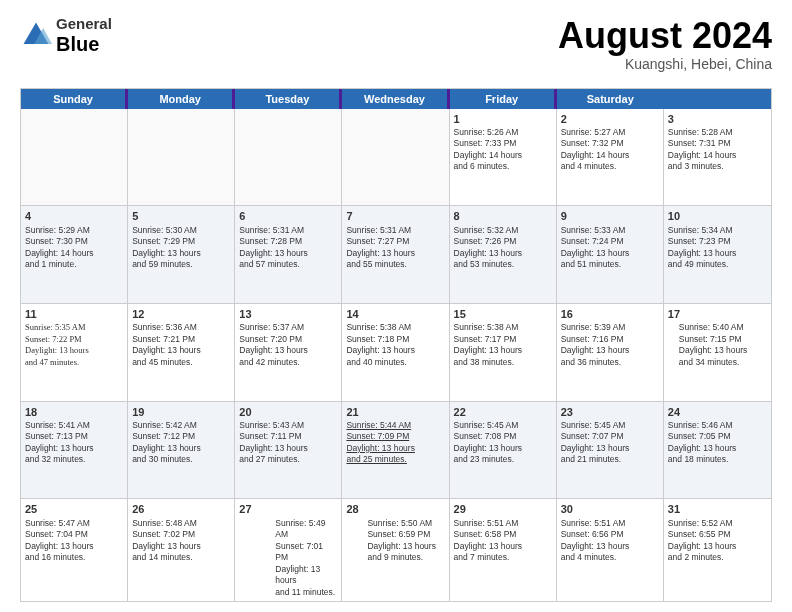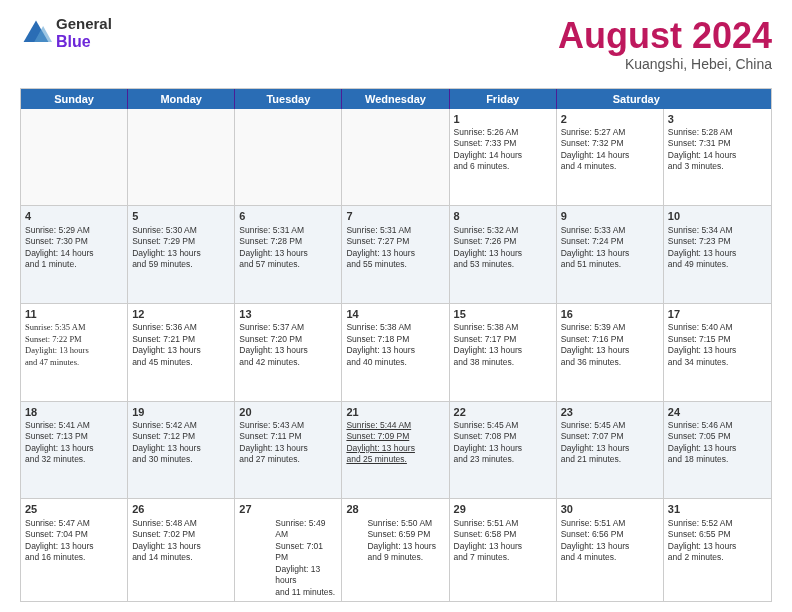--- a/index.html
+++ b/index.html
@@ -32,35 +32,35 @@
       display: flex;
       flex-direction: column;
       line-height: 1.1;
     }
     .logo-general {
       font-size: 15px;
       font-weight: bold;
       color: #333;
     }
     .logo-blue {
-      font-size: 16px;
-      font-weight: bold;
-      color: #6d28d9;
+      font-size: 20px;
+      font-weight: bold;
+      color: #000000;
     }
     .logo-icon {
       width: 32px;
       height: 32px;
     }
     .title-block {
       text-align: right;
     }
     .month-title {
       font-size: 36px;
       font-weight: bold;
-      color: #be185d;
+      color: #000000;
       line-height: 1.1;
     }
     .location {
       font-size: 14px;
       color: #555;
     }
     .calendar {
       flex: 1;
       display: flex;
       flex-direction: column;
@@ -70,23 +70,23 @@
       display: grid;
       grid-template-columns: repeat(7, 1fr);
       background: #2a6db5;
     }
     .cal-header-cell {
       color: #fff;
       font-size: 11px;
       font-weight: bold;
       padding: 4px 4px;
       text-align: center;
-      border-right: 1px solid #4c1d95;
-    }
-    .cal-header-cell:last-child { border-right: none; text-align: right; }
+      border-right: 3px solid #4c1d95;
+    }
+    .cal-header-cell:last-child { border-right: none; }
     .cal-body {
       flex: 1;
       display: flex;
       flex-direction: column;
     }
     .cal-row {
       display: grid;
       grid-template-columns: repeat(7, 1fr);
       flex: 1;
       border-top: 1px solid #ccc;
@@ -265,21 +265,21 @@
           </div>
           <div class="cal-cell">
             <span class="day-number">16</span>
             <div class="cell-text" style="white-space: pre-line;">Sunrise: 5:39 AM
 Sunset: 7:16 PM
 Daylight: 13 hours
 and 36 minutes.</div>
           </div>
           <div class="cal-cell">
             <span class="day-number">17</span>
-            <div class="cell-text" style="white-space: pre-line;">Sunrise: 5:40 AM
+            <div class="cell-text" style="white-space: pre-line; margin-left: 11px;">Sunrise: 5:40 AM
 Sunset: 7:15 PM
 Daylight: 13 hours
 and 34 minutes.</div>
           </div>
         </div>
         <div class="cal-row">
           <div class="cal-cell alt-row">
             <span class="day-number">18</span>
             <div class="cell-text" style="white-space: pre-line;">Sunrise: 5:41 AM
 Sunset: 7:13 PM

